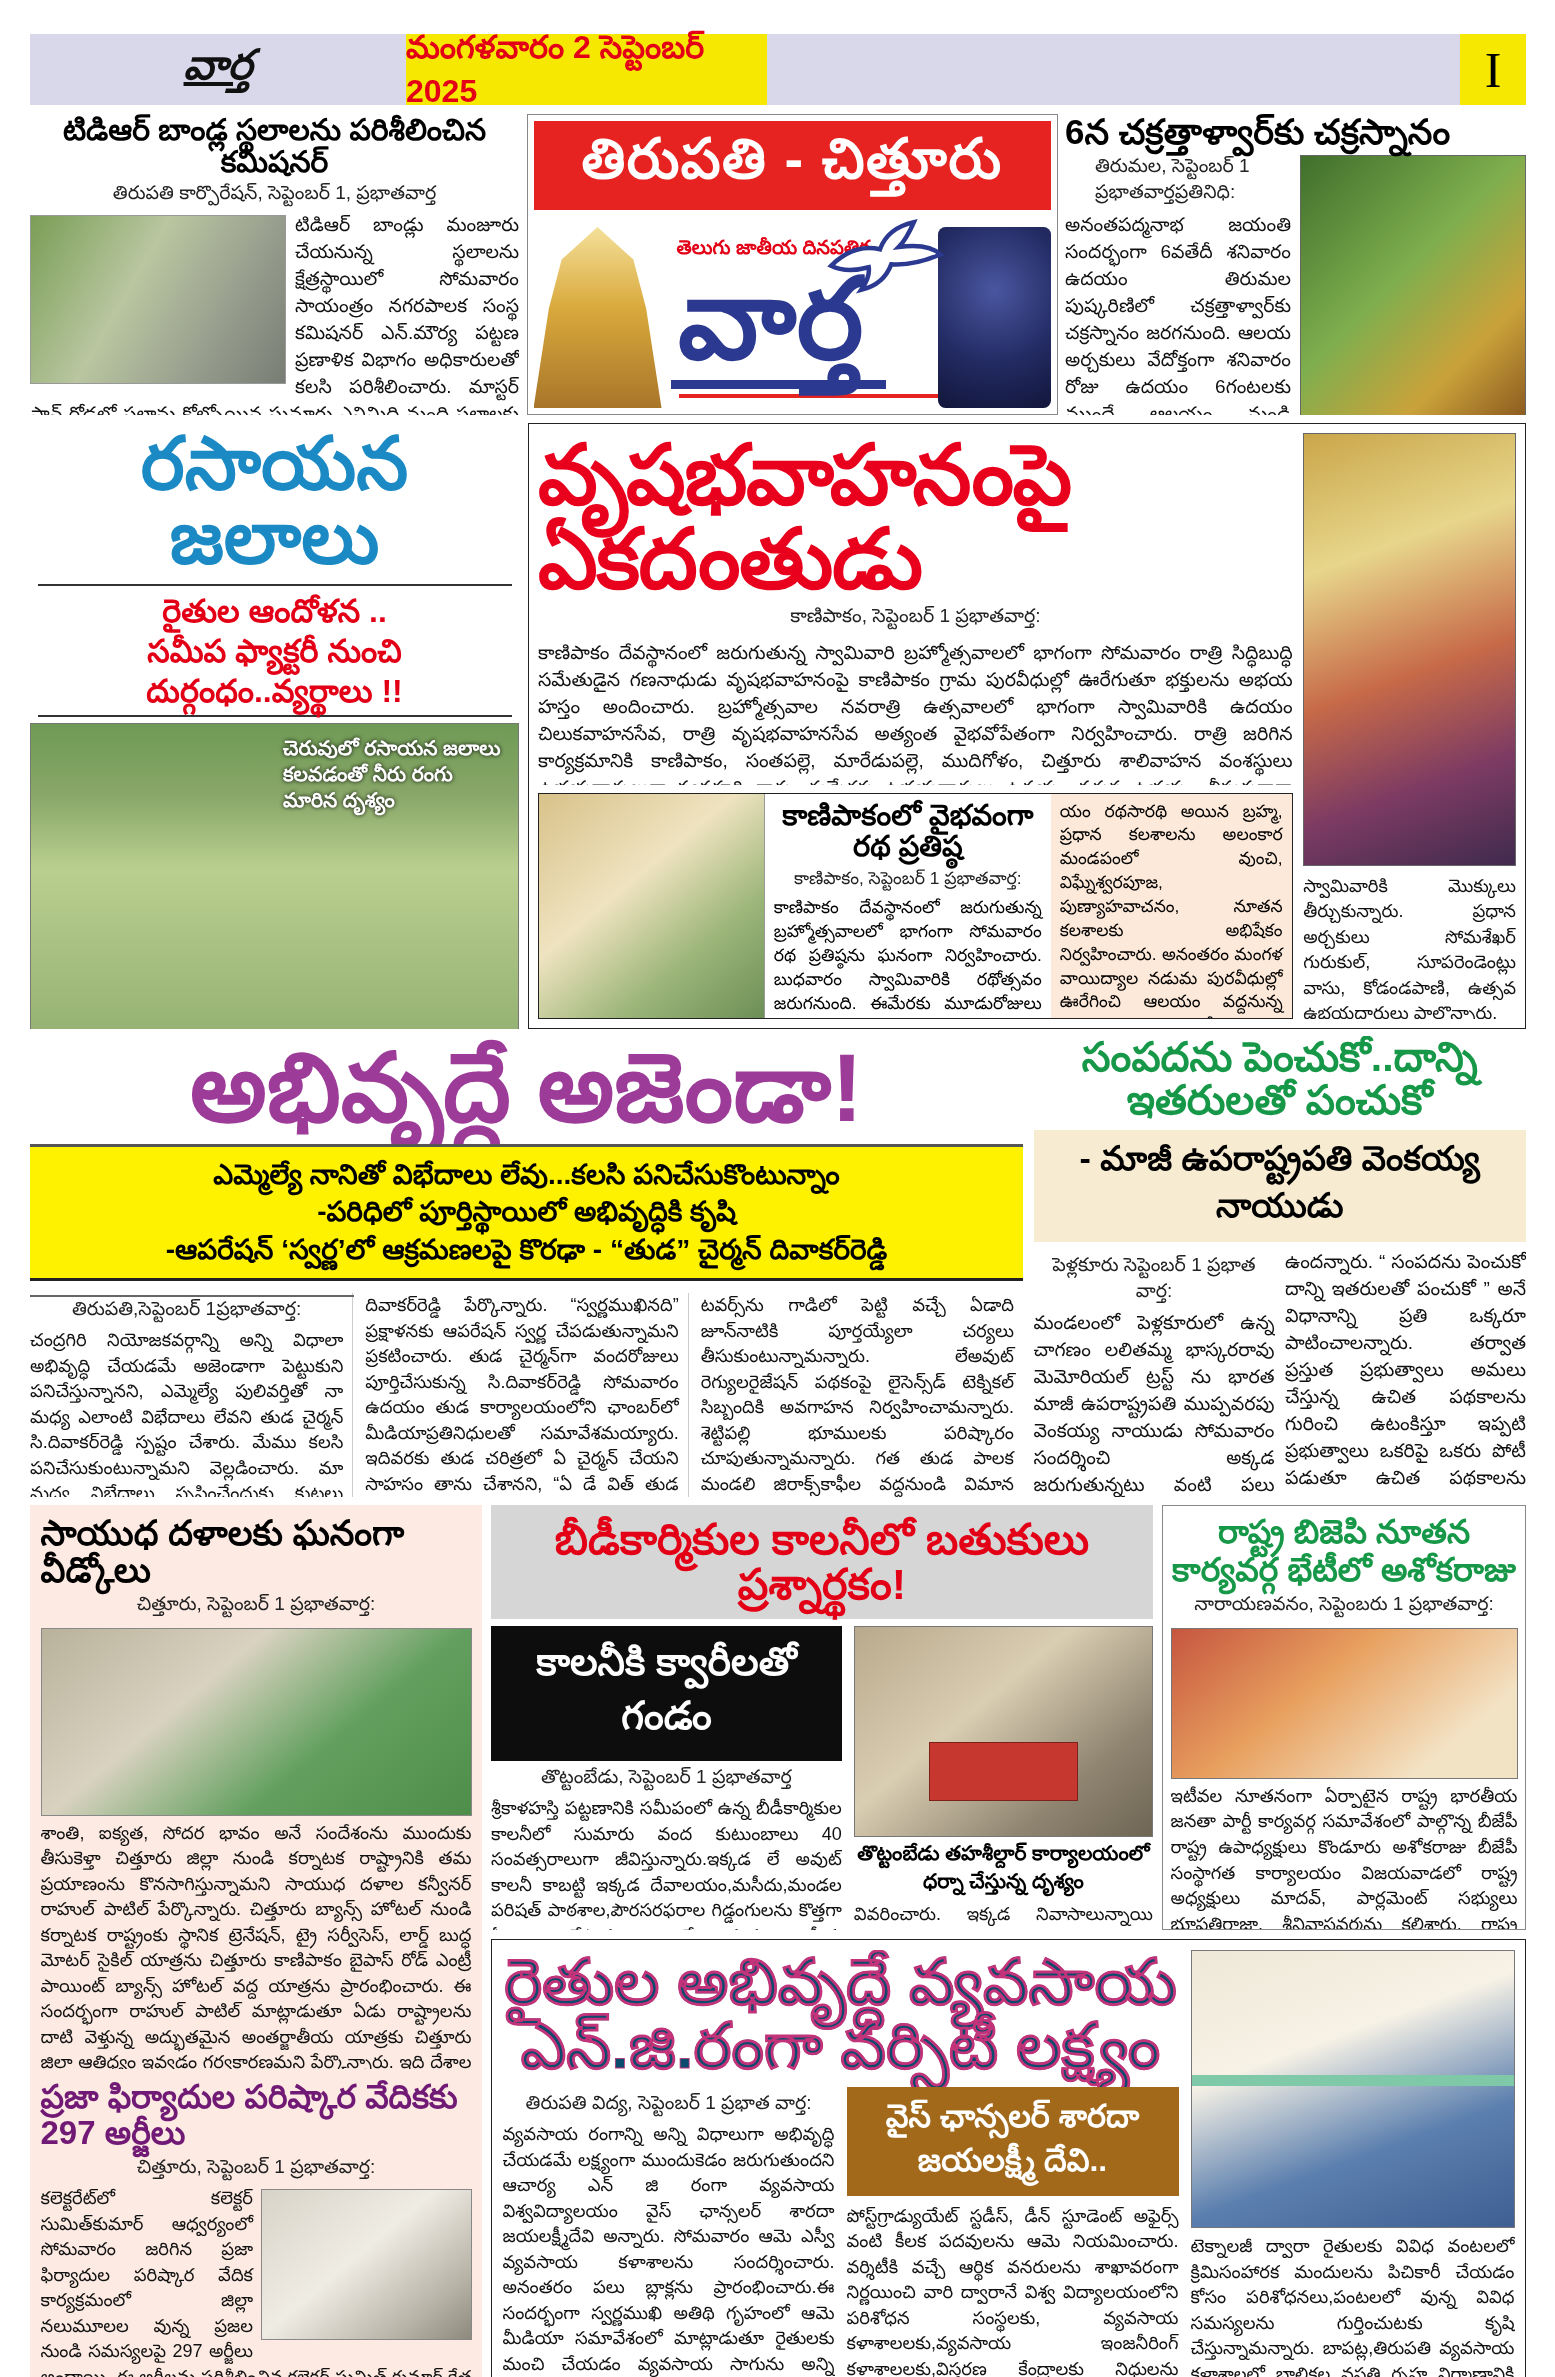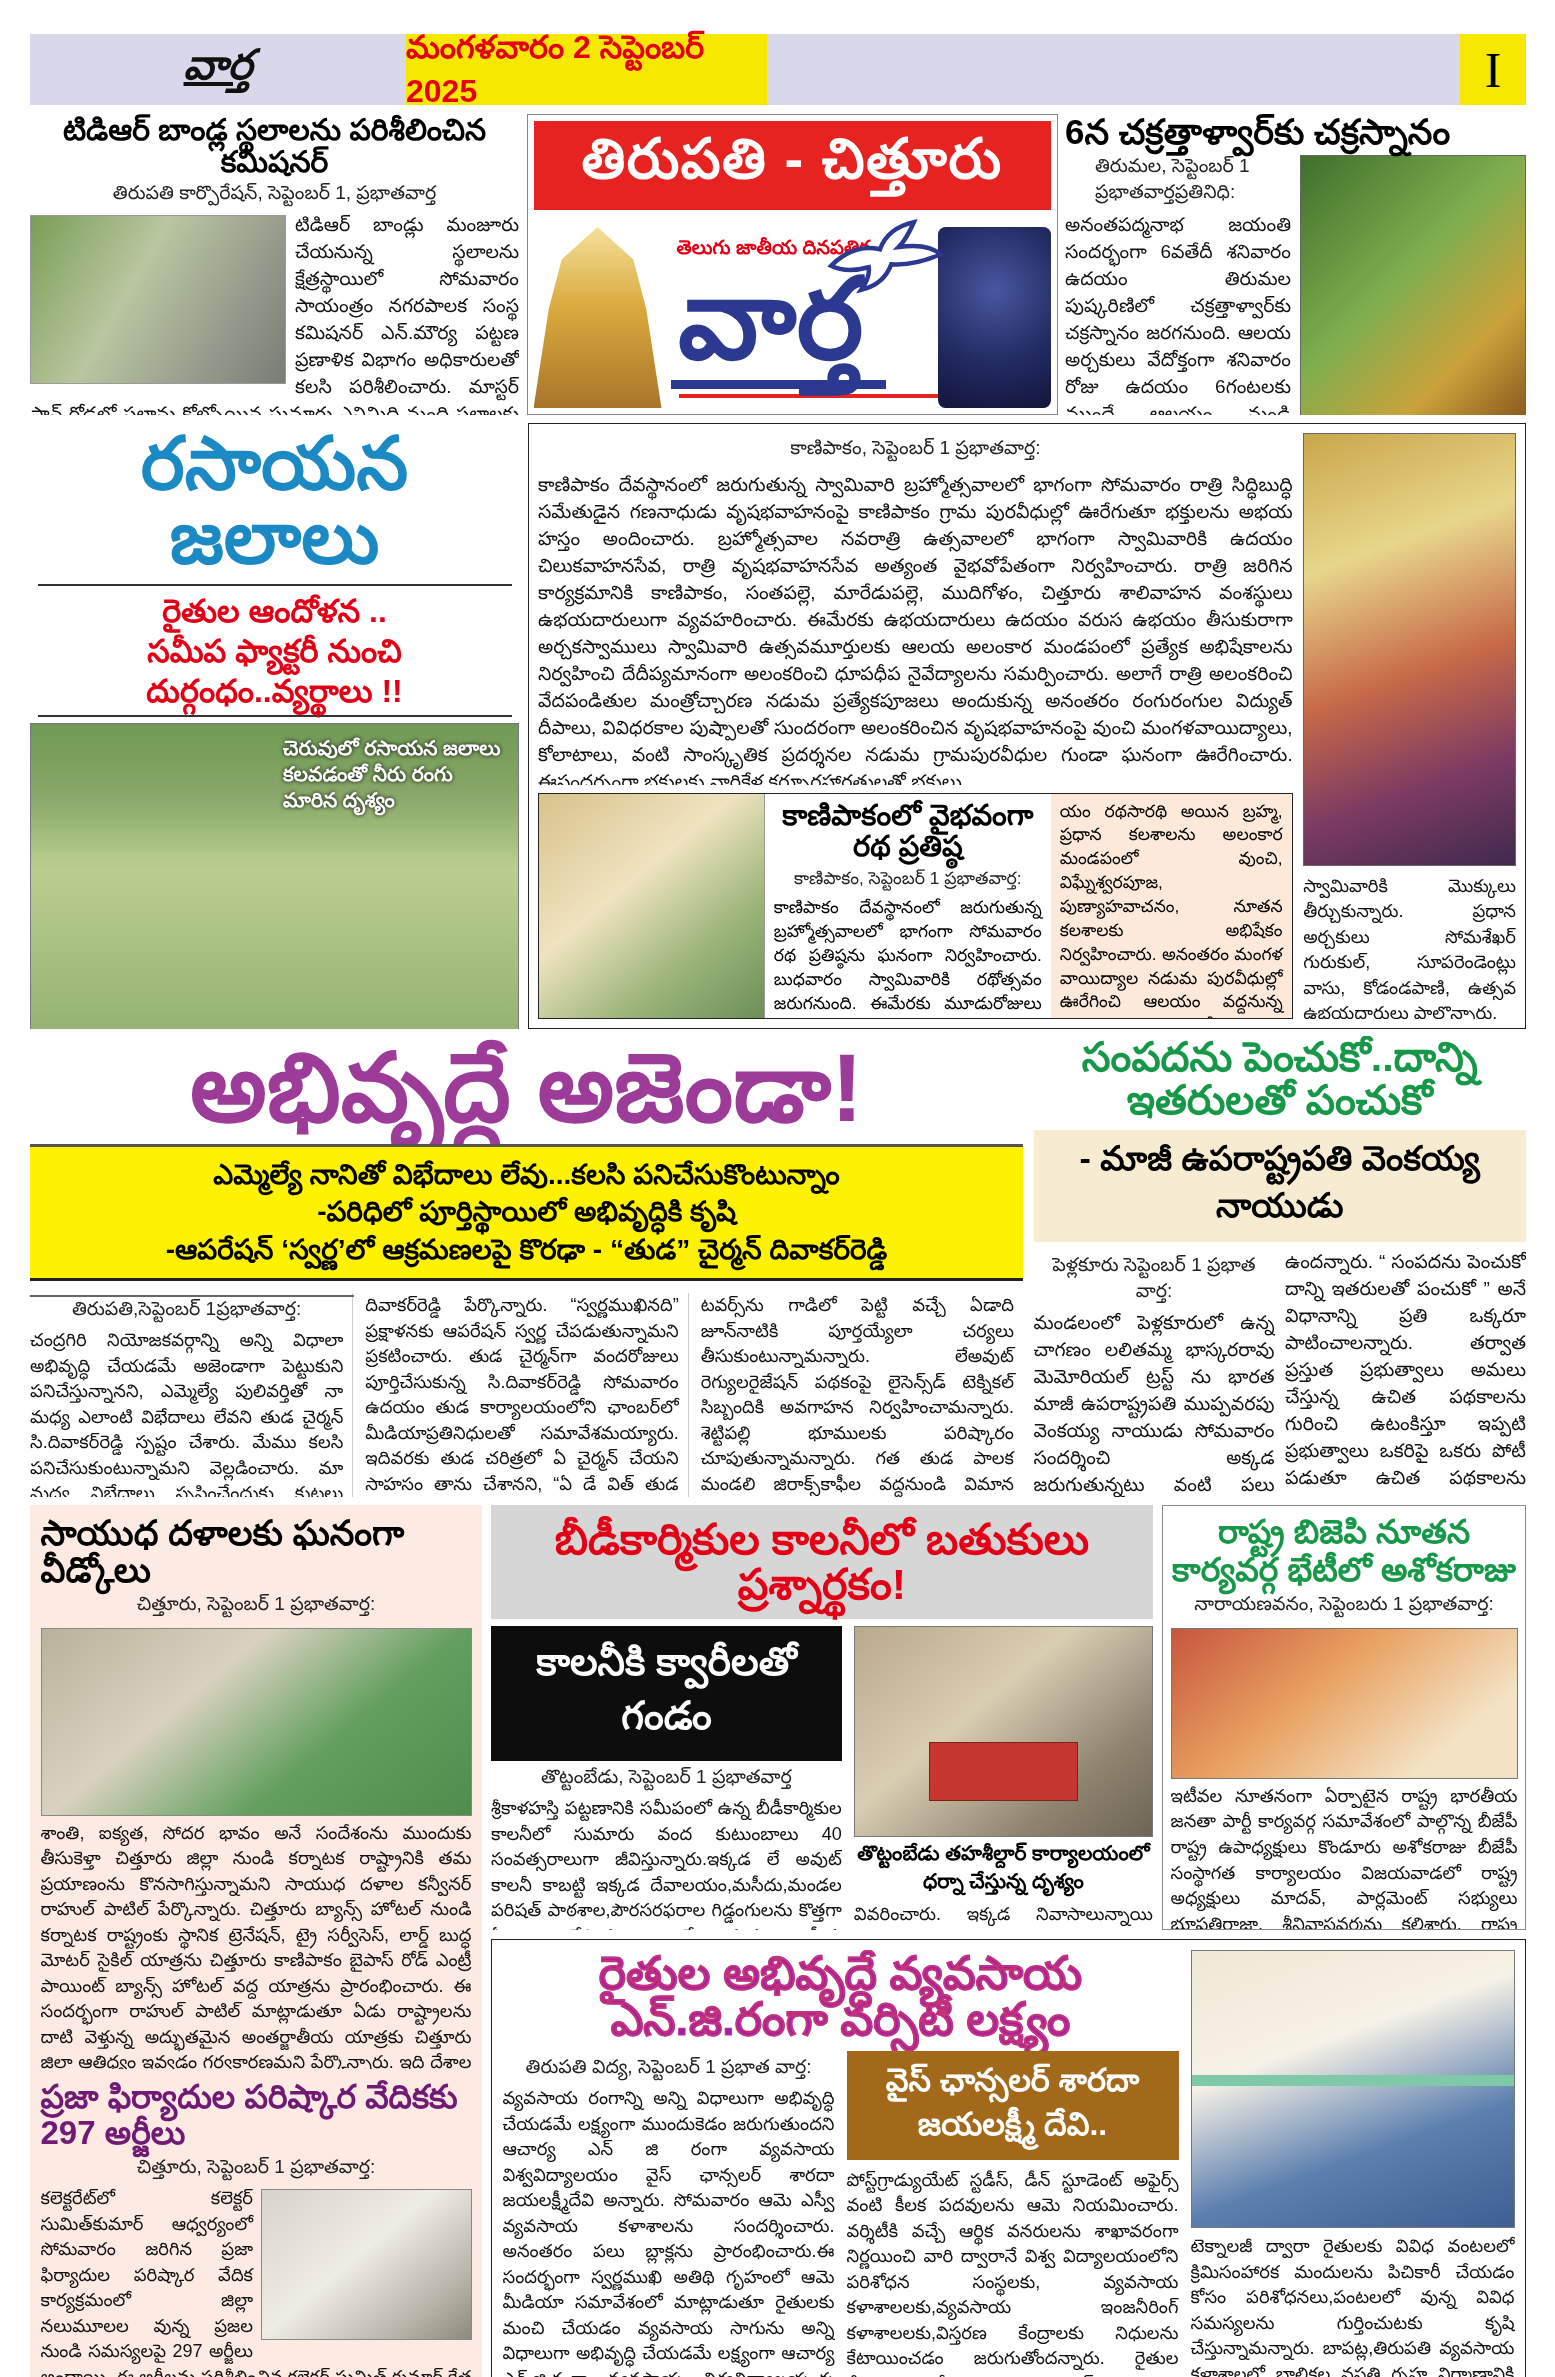--- a/index.html
+++ b/index.html
@@ -115,21 +115,21 @@
   .bd-black { background:#0d0d0d; color:#fff; font-size:39px; font-weight:bold; text-align:center; padding:13.5px 4.5px; }
   .bd-right { flex:1; overflow:hidden; }
   .ph-dharna { width:100%; height:211px; background:linear-gradient(140deg,#b9a98c,#d9cdb2 40%,#8f8470 75%,#6e6554); border:0.8px solid #777; position:relative; }
   .ph-dharna .bnr { position:absolute; left:25%; top:55%; width:50%; height:28%; background:#c6372f; border:1.5px solid #7e1f1a; }
   .bd-cap { font-size:20.3px; font-weight:bold; text-align:center; padding:4.5px 0; }
   .art-bjp { flex:1; border:0.8px solid #888; padding:7.5px; overflow:hidden; }
   .bj-head { color:#179848; font-size:33px; font-weight:bold; text-align:center; line-height:1.15; }
   .ph-bjp { width:100%; height:151px; margin:4.5px 0; background:linear-gradient(140deg,#c6563f,#e8a05f 40%,#f3e3c5 80%); border:0.8px solid #777; }
   .box-ranga { flex:1; border:1.5px solid #222; padding:10.5px; display:flex; gap:12px; overflow:hidden; }
   .rg-main { flex:1; display:flex; flex-direction:column; overflow:hidden; }
-  .rg-head { color:#a21caf; font-size:46px; font-weight:bold; line-height:1.0; text-align:center;
+  .rg-head { color:#0c4a6e; font-size:64px; font-weight:bold; line-height:1.0; text-align:center;
              -webkit-text-stroke:0.8px #c23379; }
   .rg-cols { display:flex; gap:12px; flex:1; margin-top:9px; }
   .rg-col { flex:1; overflow:hidden; }
   .rg-brown { background:#a2691b; color:#fff; font-size:32px; font-weight:bold; text-align:center; padding:10.5px 4.5px; margin-bottom:7.5px; }
   .rg-side { width:324px; display:flex; flex-direction:column; overflow:hidden; }
   .ph-ribbon { height:278px; border:0.8px solid #777; position:relative;
                background:linear-gradient(160deg,#efe8d8,#f7f2e6 35%,#5b7fae 68%,#3f5f92 100%); }
   .ph-ribbon .rib { position:absolute; top:45%; left:0; right:0; height:10.5px; background:#7fc9a8; }
   .rg-c3 { flex:1; margin-top:6px; overflow:hidden; }
   .sm { font-size:18px; }
@@ -183,20 +183,21 @@
         <div class="ras-sub">సమీప ఫ్యాక్టరీ నుంచి దుర్గంధం..వ్యర్థాలు !!</div>
         <div class="ras-rule"></div>
         <div class="ph-pond">
           <div class="ovl">చెరువులో రసాయన జలాలు కలవడంతో నీరు రంగు మారిన దృశ్యం</div>
         </div>
 
       </div>
 
       <div class="box-vrushabha">
         <div class="vr-main">
+          <div class="vr-head">వృషభవాహనంపై ఏకదంతుడు</div>
           <div class="dateline">కాణిపాకం, సెప్టెంబర్ 1 ప్రభాతవార్త:</div>
           <div class="vr-body bodytxt">కాణిపాకం దేవస్థానంలో జరుగుతున్న స్వామివారి బ్రహ్మోత్సవాలలో భాగంగా సోమవారం రాత్రి సిద్ధిబుద్ధి సమేతుడైన గణనాధుడు వృషభవాహనంపై కాణిపాకం గ్రామ పురవీధుల్లో ఊరేగుతూ భక్తులను అభయ హస్తం అందించారు. బ్రహ్మోత్సవాల నవరాత్రి ఉత్సవాలలో భాగంగా స్వామివారికి ఉదయం చిలుకవాహనసేవ, రాత్రి వృషభవాహనసేవ అత్యంత వైభవోపేతంగా నిర్వహించారు. రాత్రి జరిగిన కార్యక్రమానికి కాణిపాకం, సంతపల్లె, మారేడుపల్లె, ముదిగోళం, చిత్తూరు శాలివాహన వంశస్థులు ఉభయదారులుగా వ్యవహరించారు. ఈమేరకు ఉభయదారులు ఉదయం వరుస ఉభయం తీసుకురాగా అర్చకస్వాములు స్వామివారి ఉత్సవమూర్తులకు ఆలయ అలంకార మండపంలో ప్రత్యేక అభిషేకాలను నిర్వహించి దేదీప్యమానంగా అలంకరించి ధూపధీప నైవేద్యాలను సమర్పించారు. అలాగే రాత్రి అలంకరించి వేదపండితుల మంత్రోచ్చారణ నడుమ ప్రత్యేకపూజలు అందుకున్న అనంతరం రంగురంగుల విద్యుత్ దీపాలు, వివిధరకాల పుష్పాలతో సుందరంగా అలంకరించిన వృషభవాహనంపై వుంచి మంగళవాయిద్యాలు, కోలాటాలు, వంటి సాంస్కృతిక ప్రదర్శనల నడుమ గ్రామపురవీధుల గుండా ఘనంగా ఊరేగించారు. ఈసందర్భంగా భక్తులకు నారికేళ కర్పూరహారతులతో భక్తులు</div>
           <div class="box-ratha">
             <div class="ph-ratha"></div>
             <div class="rt-mid">
               <h2>కాణిపాకంలో వైభవంగా రథ ప్రతిష్ఠ</h2>
               <div class="dateline" style="font-size:17.3px;">కాణిపాకం, సెప్టెంబర్ 1 ప్రభాతవార్త:</div>
               <div class="rt-small">కాణిపాకం దేవస్థానంలో జరుగుతున్న బ్రహ్మోత్సవాలలో భాగంగా సోమవారం రథ ప్రతిష్ఠను ఘనంగా నిర్వహించారు. బుధవారం స్వామివారికి రథోత్సవం జరుగనుంది. ఈమేరకు మూడురోజులు ముందుగా స్వామివారు ఊరేగే రథంకు రథ ప్రతిష్ఠ నిర్వహించడం ఆనవాయితీ. ఆలయం వద్ద భద్రపరచిన రథంను బయటకు తీసి వేదపండితుల మంత్రోచ్చారణ నడుమ అర్చక స్వాములు శాస్త్రోక్తంగా రథ ప్రతిష్ఠ చేశారు. ముక్కోటి దేవతలను ఆవాహనం చేసుకునేందుకు వీలుగా ఈరథప్రతిష్ఠను నిర్వహిస్తుంటారు. ఉద</div>
             </div>
             <div class="rt-right">

